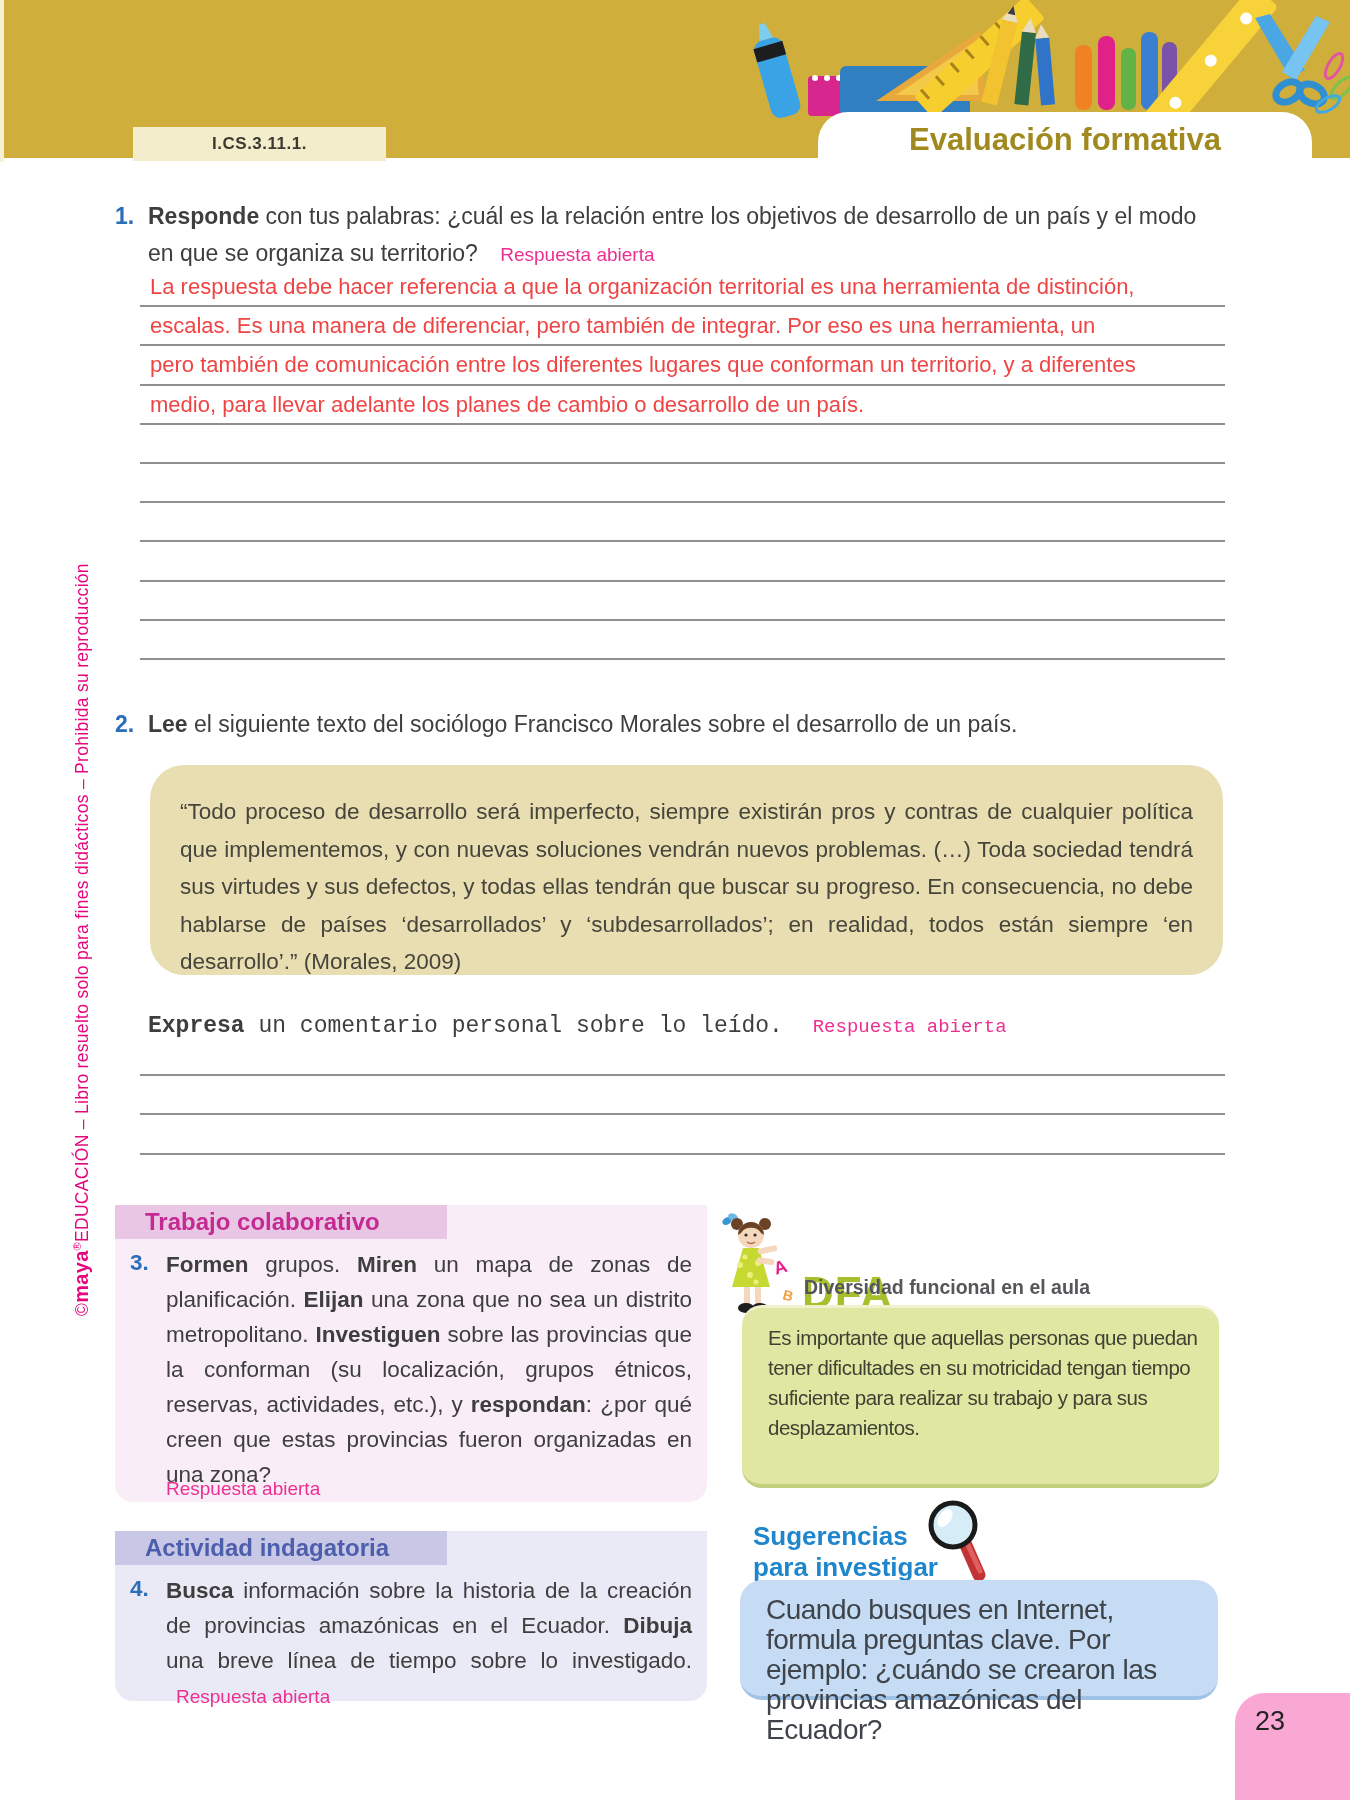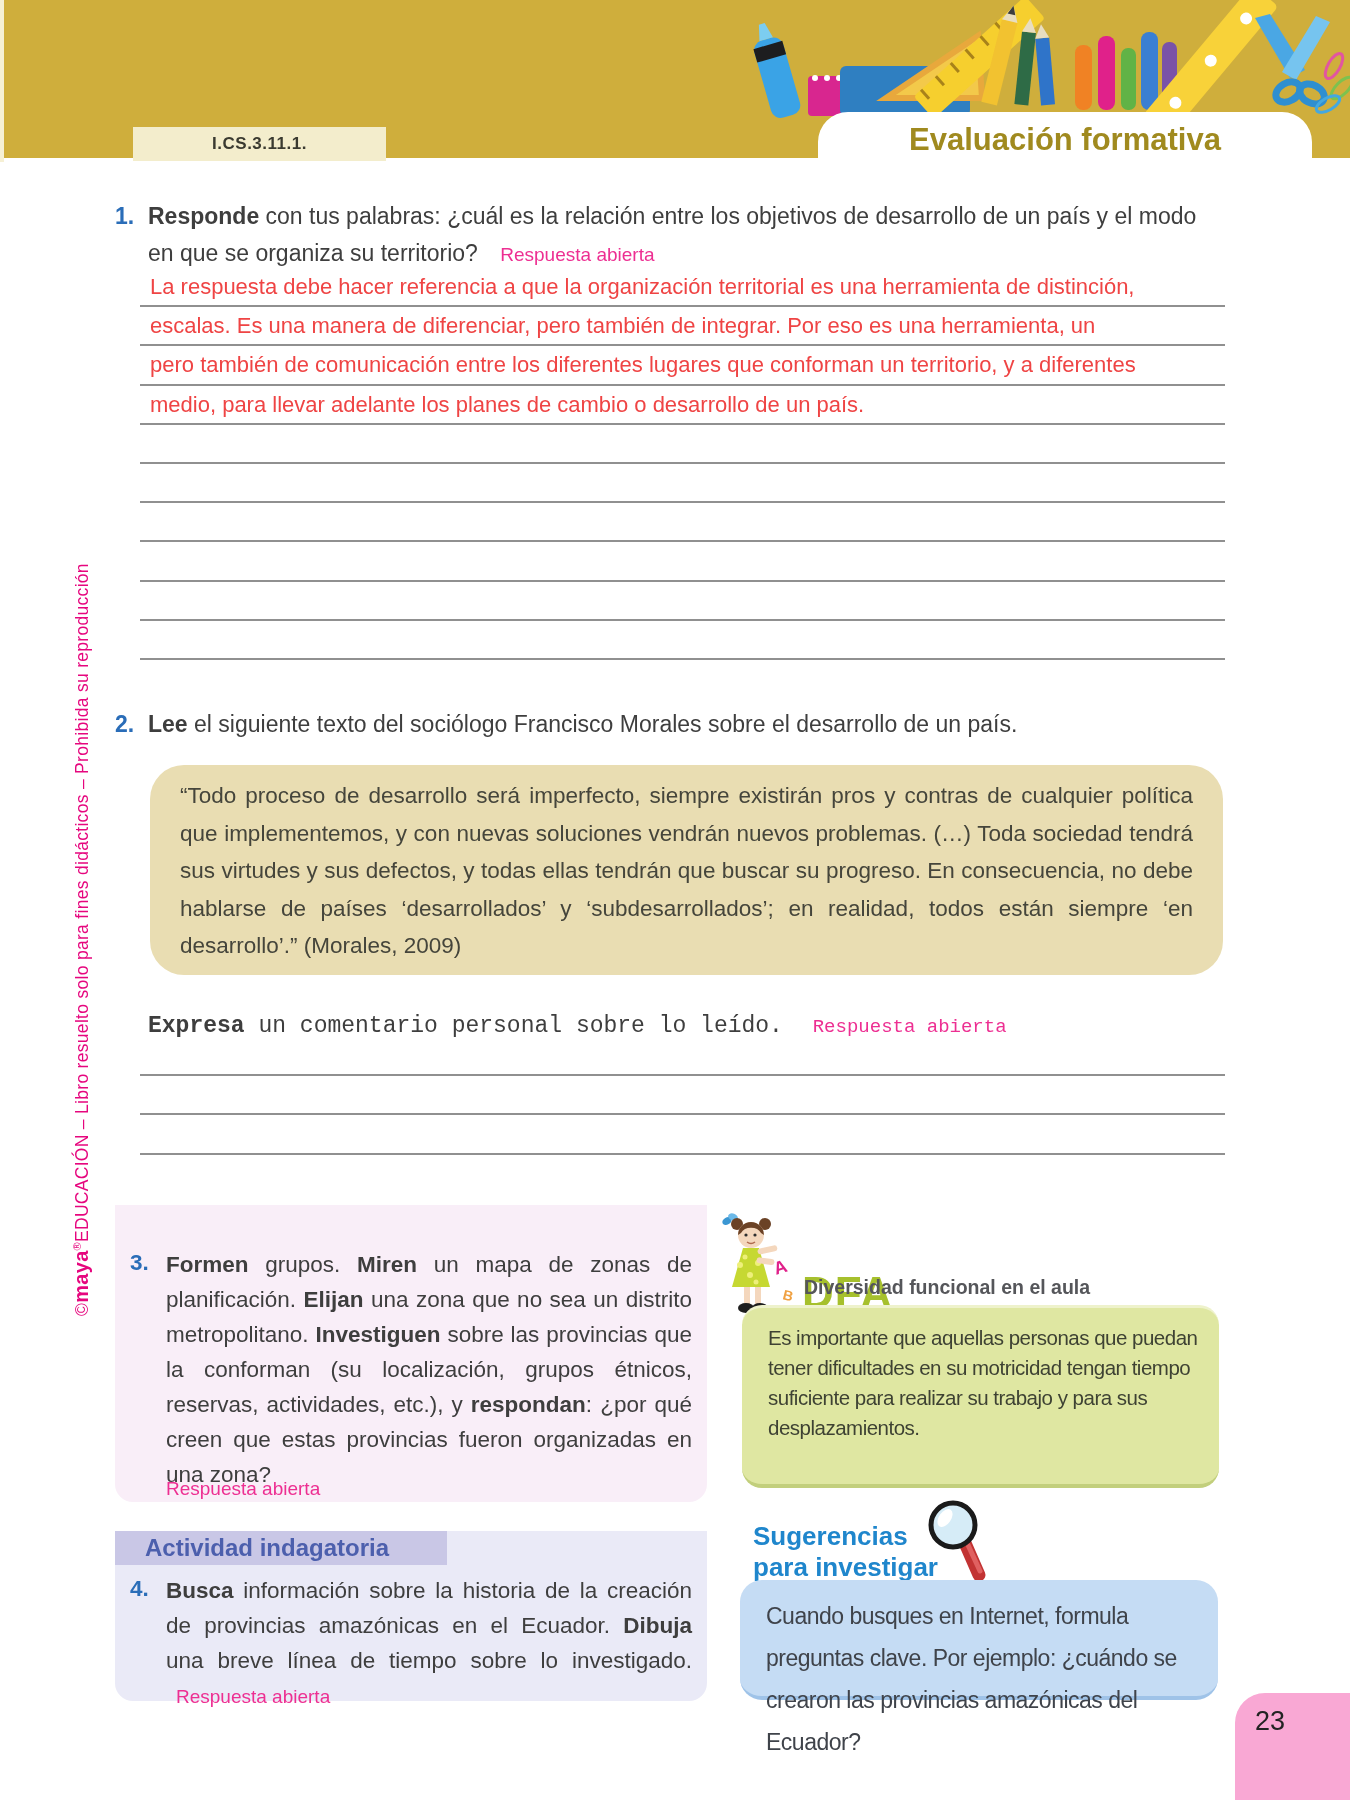--- a/index.html
+++ b/index.html
@@ -31,21 +31,21 @@
   .seg-b{font-weight:bold;}
   .seg-open{color:#ed2f92;font-size:19px;margin-left:16px;white-space:nowrap;}
 
   
   .lines{box-sizing:border-box;}
   .ans-line{height:39.2px;border-bottom:2px solid #909090;box-sizing:border-box;
             font-size:22px;color:#ef4444;padding:6px 0 0 10px;white-space:nowrap;overflow:visible;}
 
   
   .quote-box{left:150px;top:765px;width:1073px;height:210px;background:#e9ddb2;border-radius:34px;}
-  .quote-text{margin:12px 30px 0 30px;font-size:22.5px;line-height:37.5px;color:#45453b;text-align:justify;}
+  .quote-text{margin:28px 30px 0 30px;font-size:22.5px;line-height:37.5px;color:#45453b;text-align:justify;}
 
   
   .panel{box-sizing:border-box;}
   .panel-collab{left:115px;top:1205px;width:592px;height:297px;background:#f9eef8;border-radius:0 0 18px 18px;}
   .panel-inquiry{left:115px;top:1531px;width:592px;height:170px;background:#eaeaf7;border-radius:0 0 18px 18px;}
   .bar{position:absolute;left:0;top:0;width:332px;height:34px;display:flex;align-items:center;}
   .bar-collab{background:#e8c6e4;}
   .bar-inquiry{background:#c9c7e6;}
   .bar span{padding-left:30px;font-size:24px;font-weight:bold;}
   .bar-collab span{color:#c42a92;}
@@ -62,21 +62,21 @@
   .dfa-sub{left:804px;top:1276px;font-size:19.5px;font-weight:bold;color:#55565a;}
   .dfa-box{left:742px;top:1305px;width:477px;height:183px;background:#dfe7a2;border-radius:20px;
            border-top:3px solid #eef2cc;border-bottom:4px solid #c2cf7c;box-sizing:border-box;}
   .dfa-note{margin:15px 20px 0 26px;font-size:20.5px;line-height:30px;color:#3e4233;letter-spacing:-.5px;}
 
   
   .sug-title{left:753px;top:1521px;width:215px;font-size:26px;line-height:31px;font-weight:bold;color:#1f86cc;}
   .magnifier{left:923px;top:1497px;width:66px;height:88px;}
   .sug-box{left:740px;top:1580px;width:478px;height:120px;background:#c5dcf4;border-radius:22px;
            border-bottom:4px solid #9fc3e8;box-sizing:border-box;}
-  .sug-note{margin:15px 20px 0 26px;font-size:23px;line-height:42px;color:#3f434a;letter-spacing:-.5px;}
+  .sug-note{margin:15px 20px 0 26px;font-size:28px;line-height:30px;color:#3f434a;letter-spacing:-.5px;}
 
   
   .page-tab{left:1235px;top:1693px;width:115px;height:107px;background:#f9a8d4;border-radius:30px 0 0 0;}
   .page-num{margin:13px 0 0 20px;font-size:27px;color:#232323;}
 </style>
 </head>
 <body>
 
 <div class="page">
 
@@ -189,20 +189,23 @@
 
   <div class="abs q-text" style="left:148px;top:1008px;width:1085px;font-family:Liberation Mono, monospace;"><span class="seg-b">Expresa</span><span> un comentario personal sobre lo leído. </span><span class="seg-open">Respuesta abierta</span></div>
 
   <div class="abs lines" style="left:140px;top:1037px;width:1085px;">
     <div class="ans-line"></div>
     <div class="ans-line"></div>
     <div class="ans-line"></div>
   </div>
 
   <div class="abs panel panel-collab">
+    <div class="bar bar-collab">
+      <span>Trabajo colaborativo</span>
+    </div>
     <div class="q-row" style="top:42px;">
       <div class="q-num">3.</div>
       <div class="q-text"><span class="seg-b">Formen</span><span> grupos. </span><span class="seg-b">Miren</span><span> un mapa de zonas de planificación. </span><span class="seg-b">Elijan</span><span> una zona que no sea un distrito metropolitano. </span><span class="seg-b">Investiguen</span><span> sobre las provincias que la conforman (su localización, grupos étnicos, reservas, actividades, etc.), y </span><span class="seg-b">respondan</span><span>: ¿por qué creen que estas provincias fueron organizadas en una zona?</span></div>
     </div>
     <div class="open-label">Respuesta abierta</div>
   </div>
 
   <div class="abs panel panel-inquiry">
     <div class="bar bar-inquiry">
       <span>Actividad indagatoria</span>

